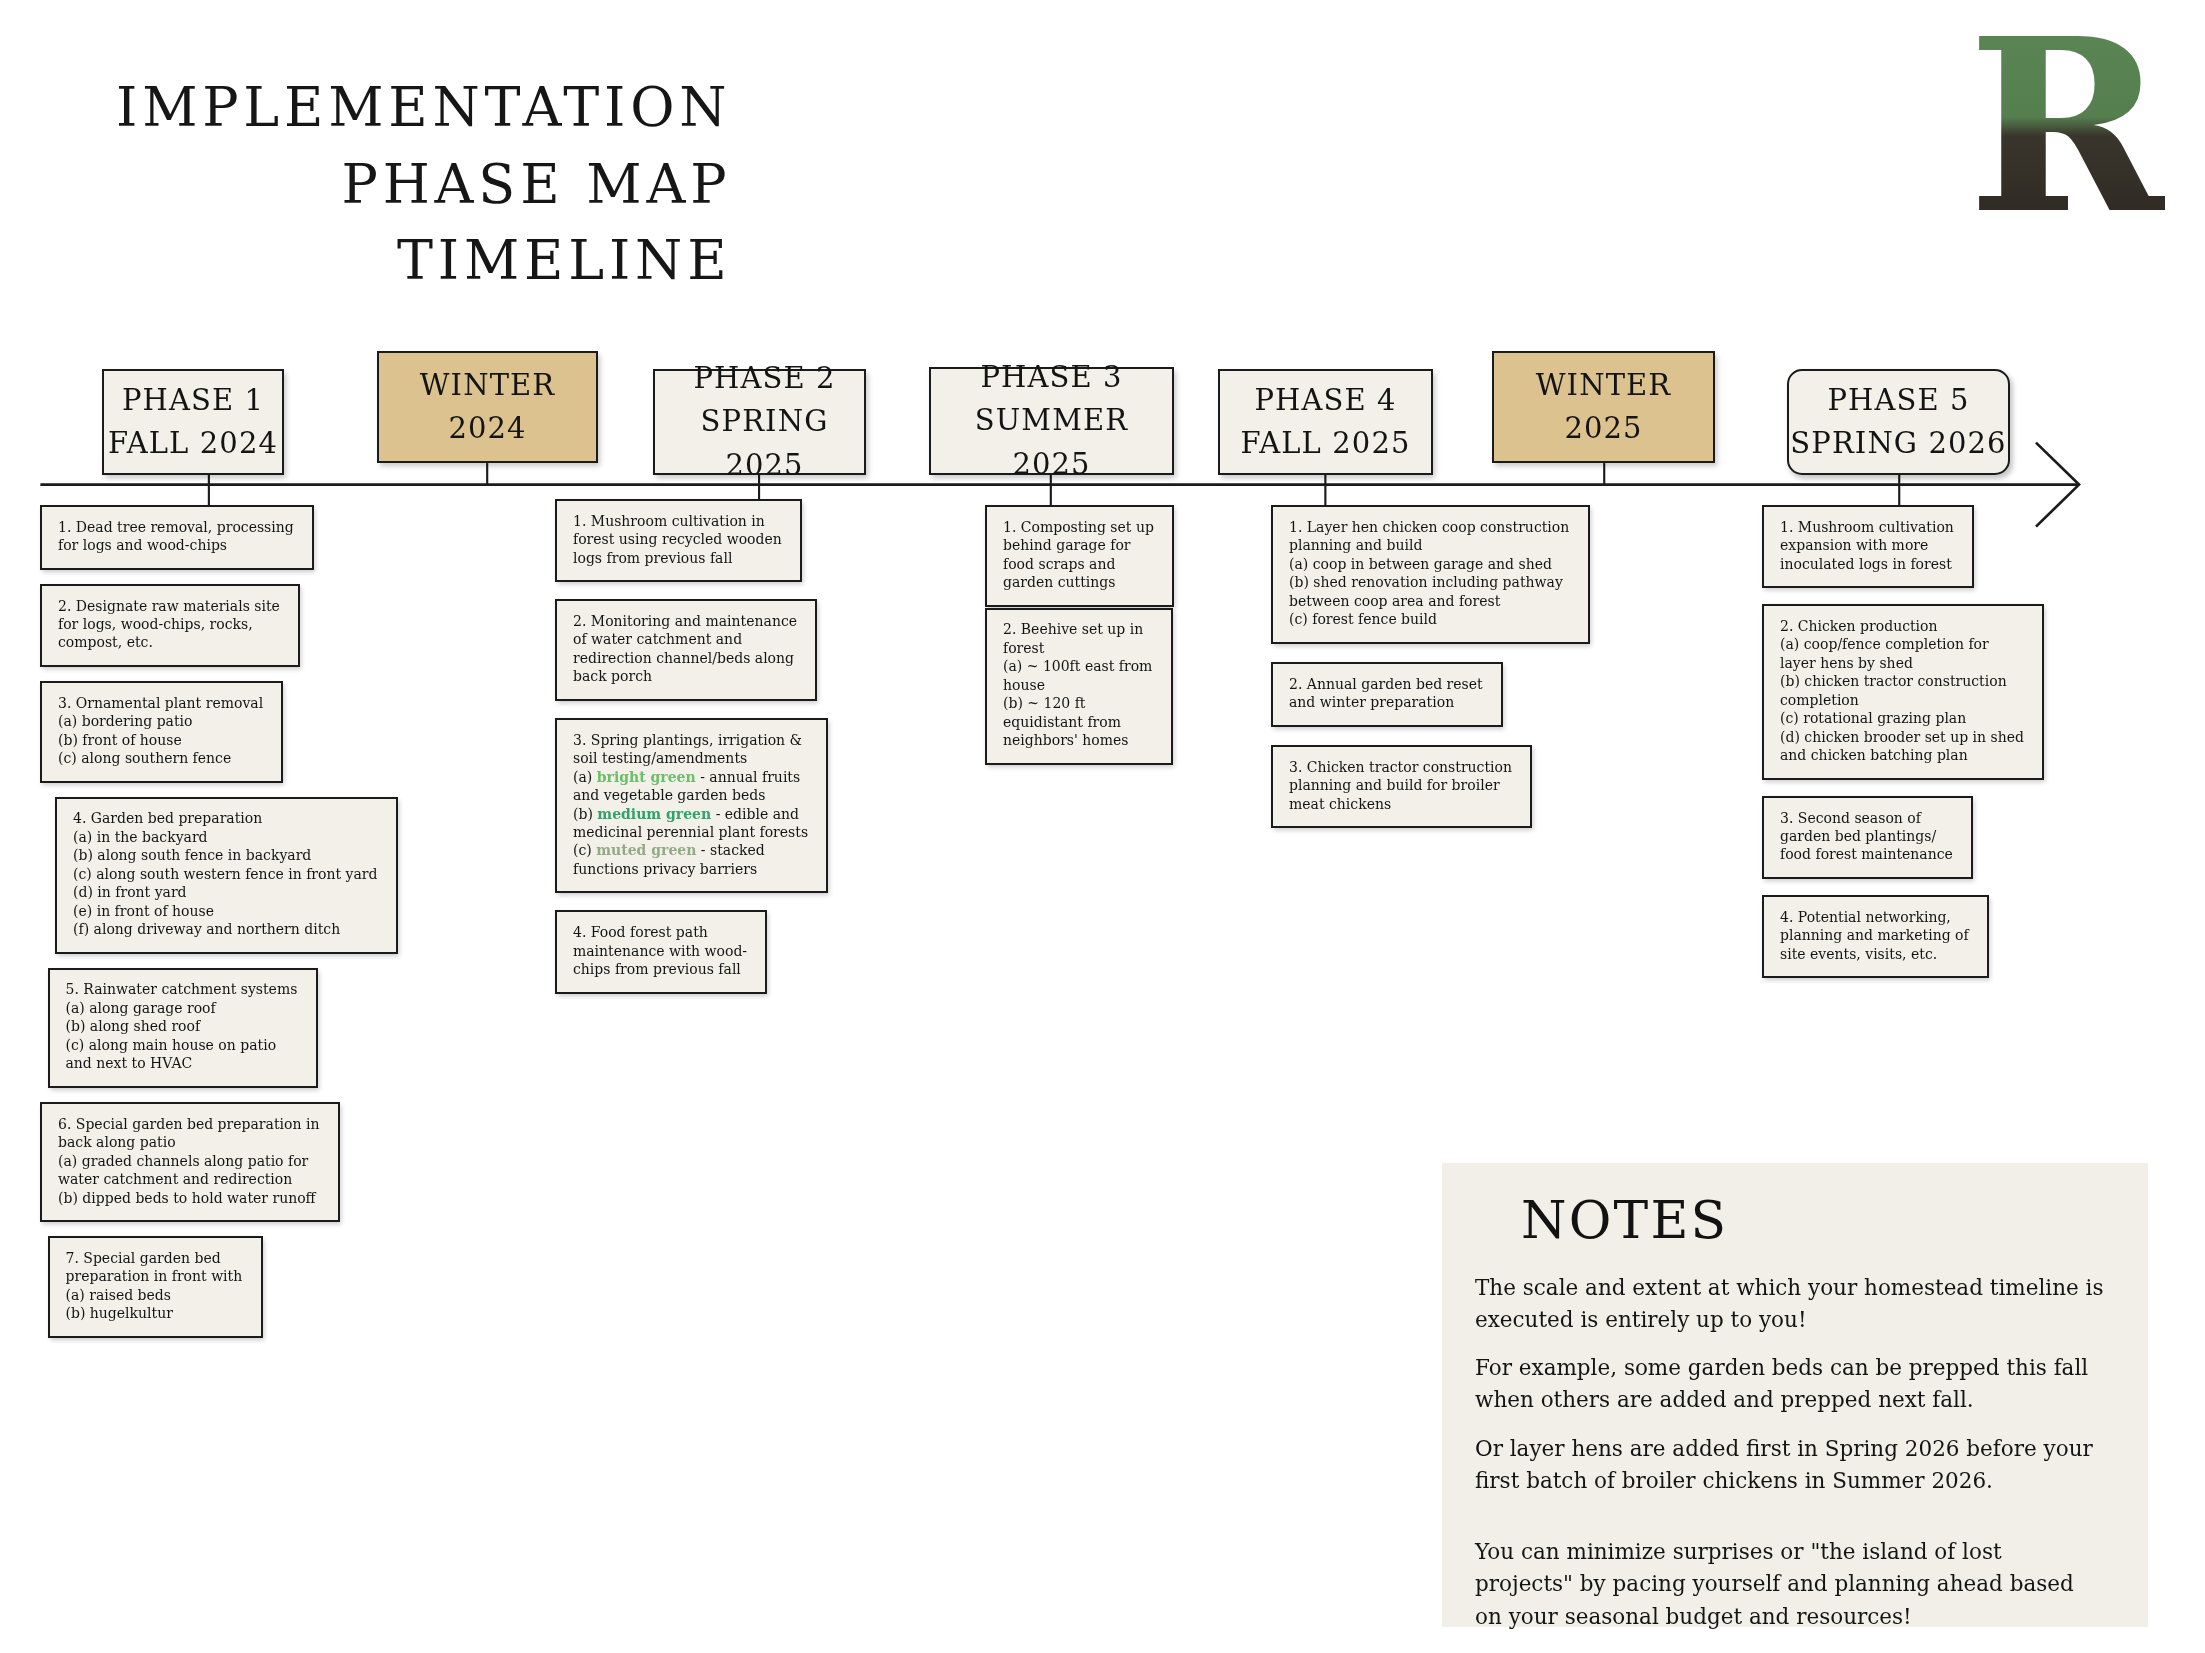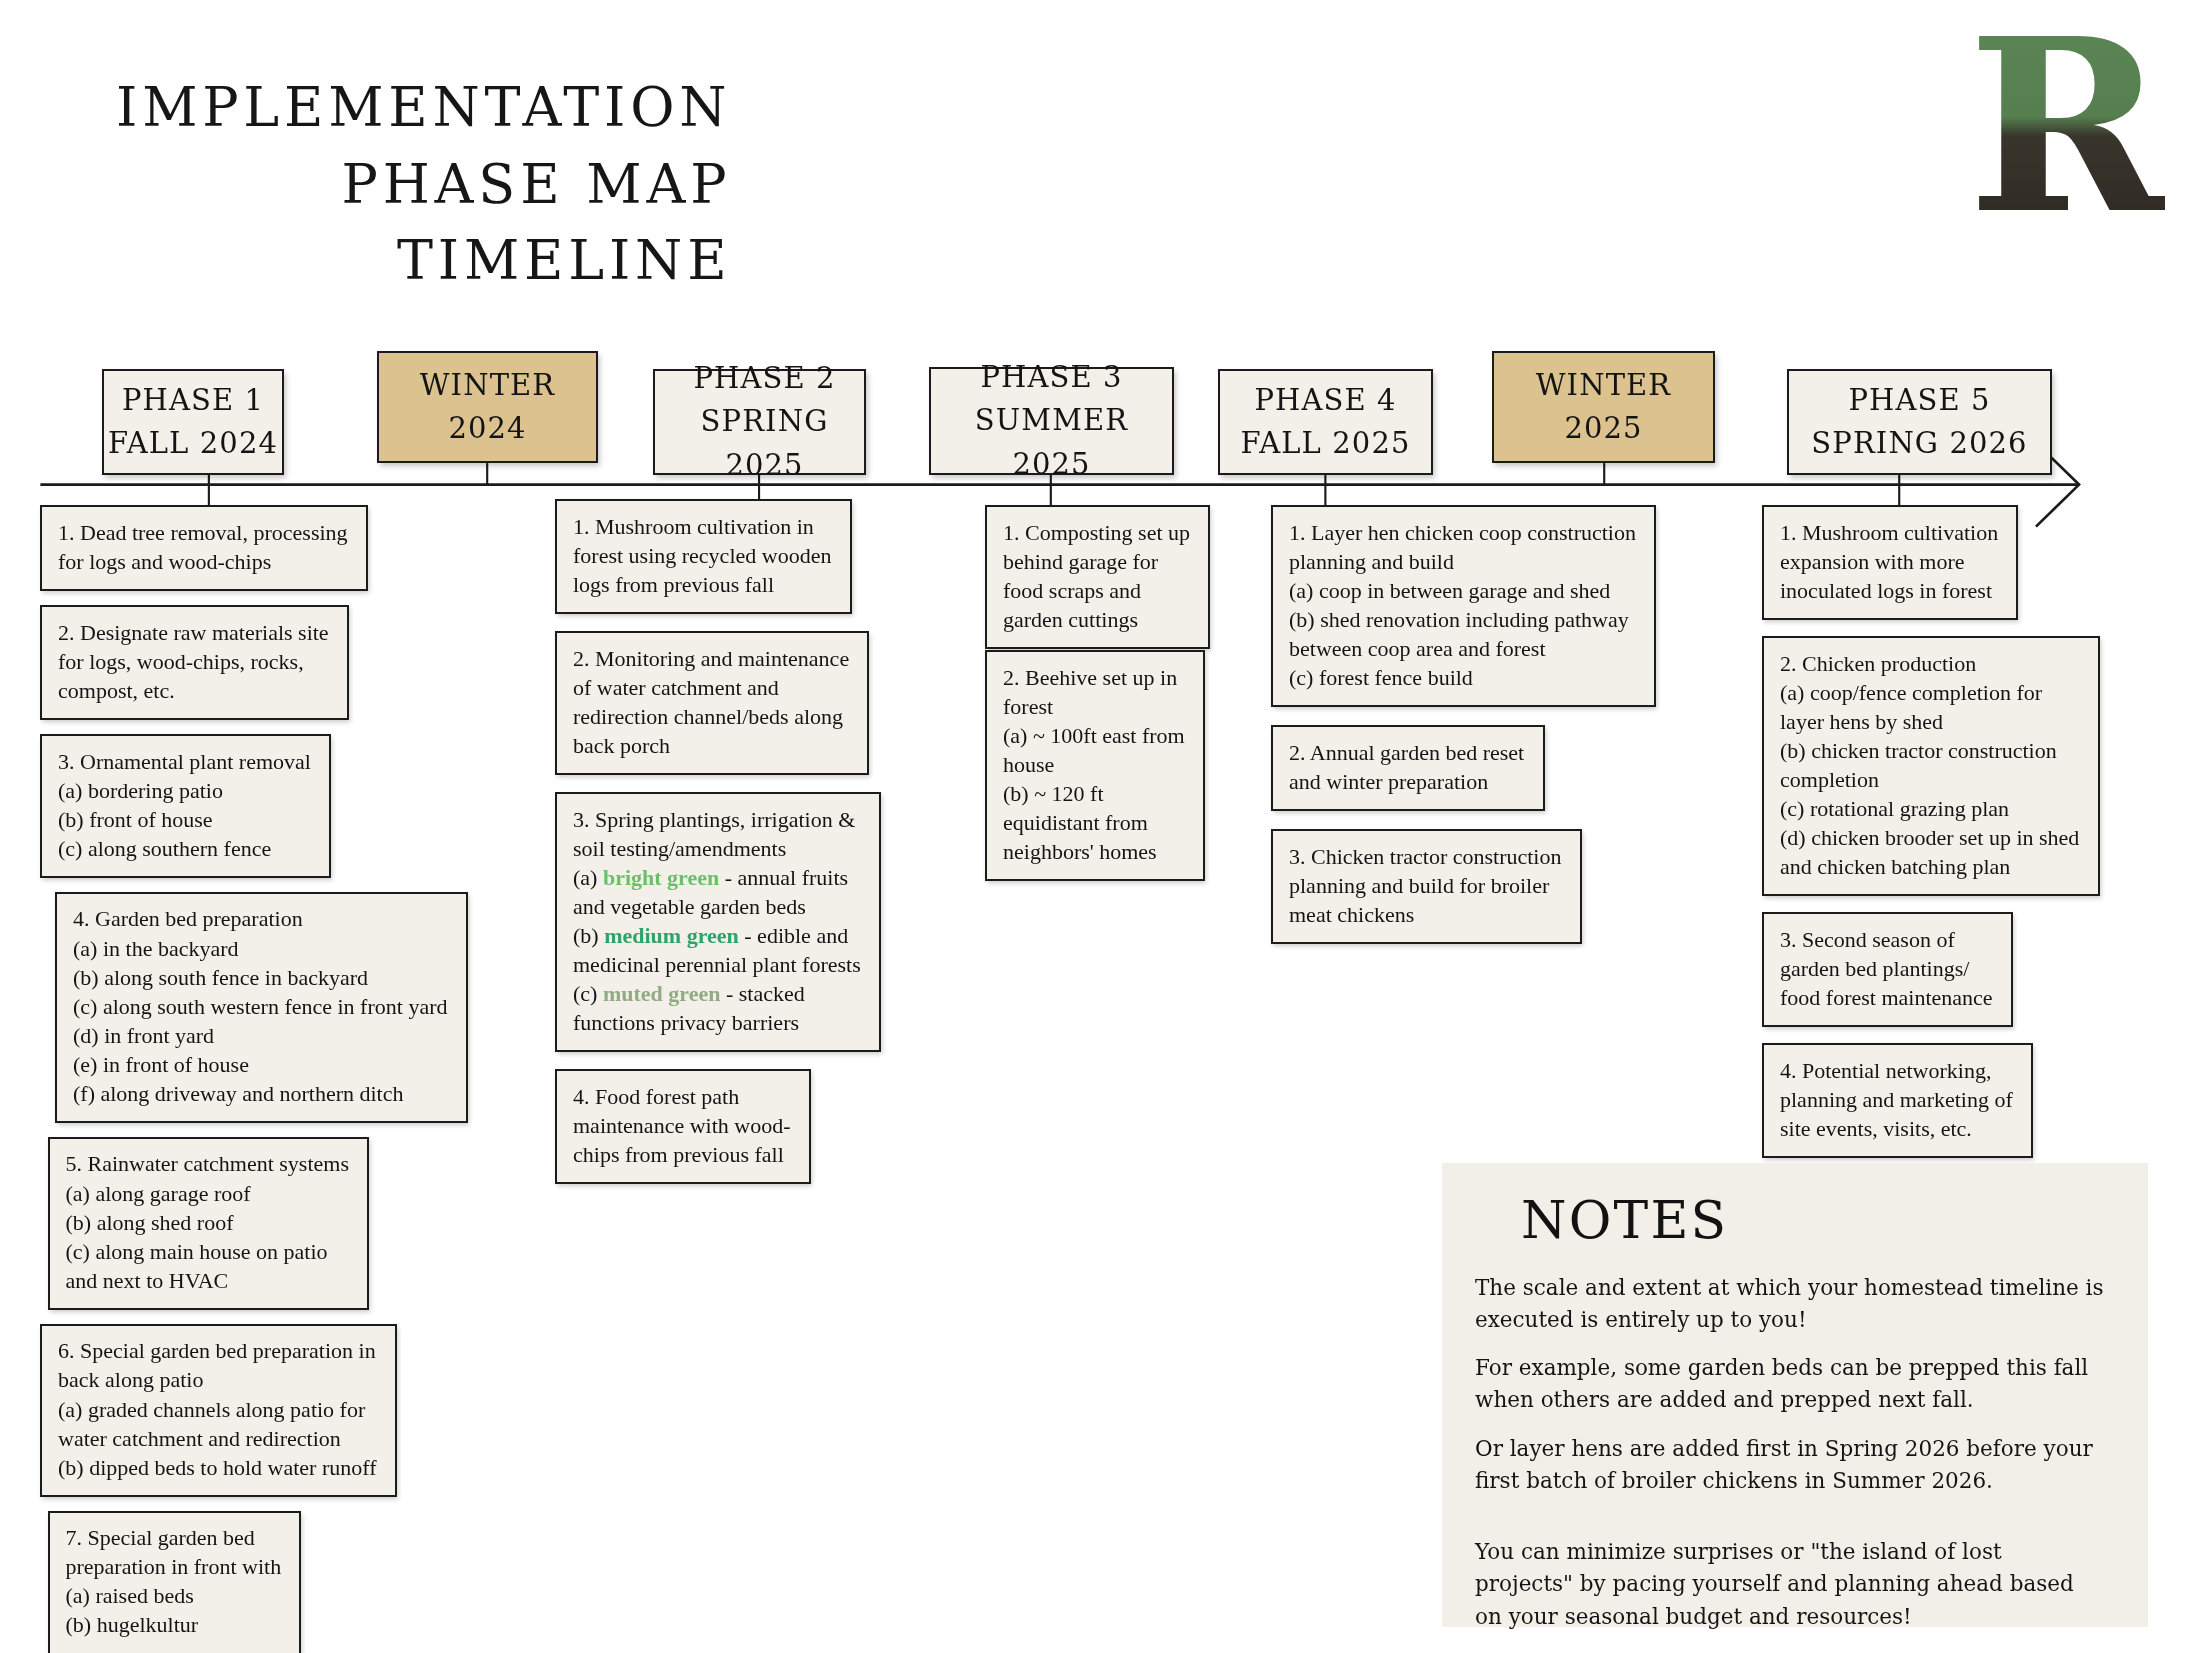--- a/index.html
+++ b/index.html
@@ -28,23 +28,22 @@
     display:flex; flex-direction:column; align-items:center; justify-content:center;
     text-align:center; font-size:29px; line-height:1.5; letter-spacing:1.1px;
     box-shadow:2.7px 3.8px 5.4px rgba(0,0,0,0.22);
   }
   .phase-box.winter { background:#dcc28f; }
   
   .col { position:absolute; display:flex; flex-direction:column; align-items:flex-start; }
   .task-box {
     box-sizing:border-box; border:2.2px solid #1b1b1b; background:#f2f0e8;
     padding:10.8px 18.3px 13px 16px; width:fit-content;
-    font-size:22px; line-height:1.32;
+    font-size:14px; line-height:1.32;
     box-shadow:2.2px 3.2px 4.8px rgba(0,0,0,0.20);
-    font-family:Liberation Serif, serif;
   }
   .tl { white-space:nowrap; }
   .term { font-weight:bold; }
   
   .notes-panel {
     position:absolute; left:1442px; top:1163px; width:706px; height:464px;
     background:#f1efe7; box-sizing:border-box; padding:27px 32px 21.5px 33px;
   }
   .notes-title { font-size:52px; letter-spacing:2.2px; margin:0 0 21.5px 46px; color:#121212; }
   .note-par { margin-bottom:16px; font-size:21.5px; line-height:1.5; }
@@ -93,21 +92,21 @@
     <div>SUMMER 2025</div>
   </div>
   <div class="phase-box" style="left:1218px; top:369px; width:215px; height:106px;">
     <div>PHASE 4</div>
     <div>FALL 2025</div>
   </div>
   <div class="phase-box winter" style="left:1492px; top:351px; width:223px; height:112px;">
     <div>WINTER</div>
     <div>2025</div>
   </div>
-  <div class="phase-box" style="left:1787px; top:369px; width:265px; height:106px;">
+  <div class="phase-box" style="left:1787px; top:369px; width:223px; height:106px;border-radius:15px;">
     <div>PHASE 5</div>
     <div>SPRING 2026</div>
   </div>
 
   <div class="col" style="left:40px; top:505px; gap:14px;">
     <div class="task-box">
         <div class="tl">1. Dead tree removal, processing</div>
         <div class="tl">for logs and wood-chips</div>
       </div>
     <div class="task-box">

